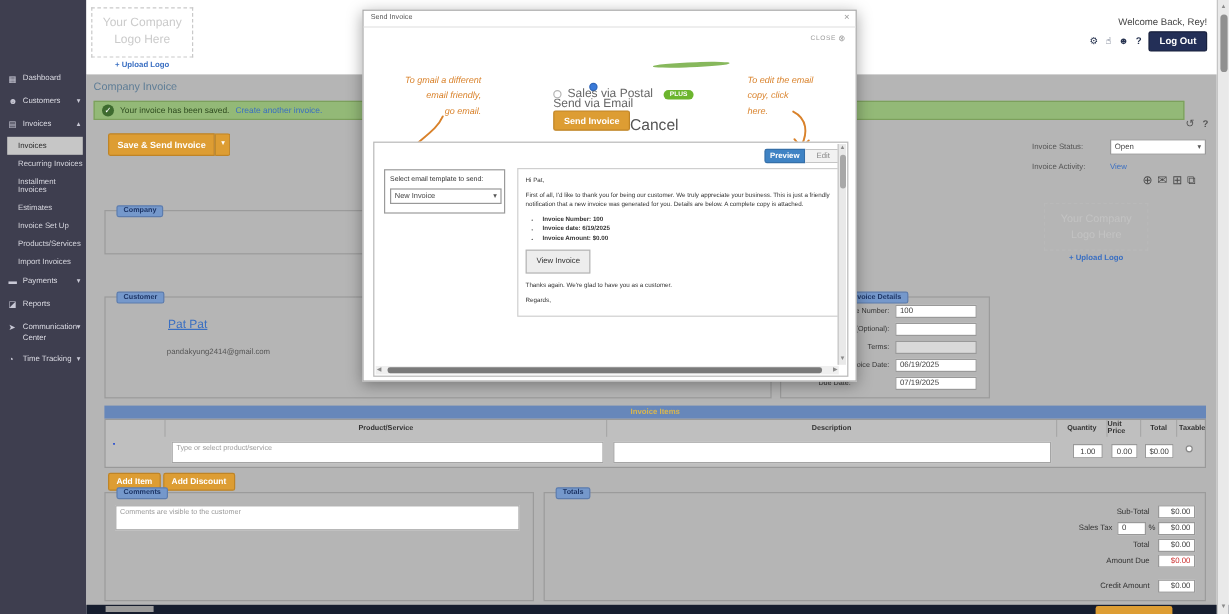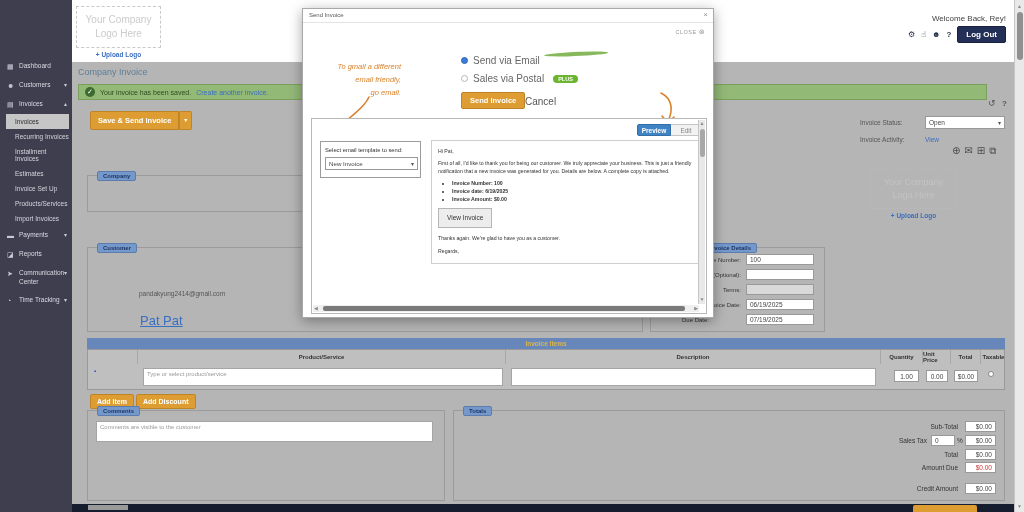--- a/index.html
+++ b/index.html
@@ -175,21 +175,21 @@
   <span class="btn-orange split-main">Save &amp; Send Invoice</span>
   <span class="btn-orange split-caret">▾</span>
 </div>
 
 <div class="fieldset" style="left:87px; top:175px; width:556px; height:37px;">
   <span class="badge">Company</span>
 </div>
 
 <div class="fieldset" style="left:87px; top:247px; width:556px; height:85px;">
   <span class="badge">Customer</span>
-  <span class="abs link" style="left:52px; top:17px; font-size:13px; text-decoration:underline;margin-top:48px;">Pat Pat</span>
+  <span class="abs link" style="left:52px; top:17px; font-size:10px; text-decoration:underline;">Pat Pat</span>
   <span class="abs" style="left:51px; top:42px; font-size:6.5px; color:#555;">pandakyung2414@gmail.com</span>
 </div>
 
 <div class="fieldset" style="left:650px; top:247px; width:175px; height:85px;">
   <span class="badge" style="left:52px;">Invoice Details</span>
   <span class="abs lbl" style="left:0; top:9px; width:90px; text-align:right;">Invoice Number:</span>
   <div class="abs inp" style="left:95px; top:6px; width:68px; height:11px;">100</div>
   <span class="abs lbl" style="left:0; top:24px; width:90px; text-align:right;">PO Number (Optional):</span>
   <div class="abs inp" style="left:95px; top:21px; width:68px; height:11px;"></div>
   <span class="abs lbl" style="left:0; top:39px; width:90px; text-align:right;">Terms:</span>
@@ -275,41 +275,46 @@
   <div class="m-titlebar">
     <span class="m-title">Send Invoice</span>
     <span class="m-x">×</span>
   </div>
   <div class="m-close">
     <span>CLOSE</span>
     <span style="font-size:7px;">⊗</span>
   </div>
   <div class="swoosh"></div>
 
-  <div class="radio-row" style="top:46px;">
+  <div class="radio-row" style="top:60px;flex-direction:column;">
     <span class="radio on"></span>
     <span class="radio-lbl">Send via Email</span>
   </div>
   <div class="radio-row" style="top:64px;">
     <span class="radio"></span>
     <span class="radio-lbl">Sales via Postal</span>
     <span class="plus-badge">PLUS</span>
   </div>
   <span class="btn-orange abs" style="left:158px; top:83px; padding:3px 8px; font-size:7.5px;">Send Invoice</span>
-  <span class="abs" style="left:222px; top:87px; font-size:10px; color:#555;">Cancel</span>
+  <span class="abs" style="left:222px; top:87px; font-size:13px; color:#555;">Cancel</span>
 
   <div class="annot" style="left:18px; top:51px; width:80px; text-align:right;">
     <div>To gmail a different</div>
     <div>email friendly,</div>
     <div>go email.</div>
   </div>
   <svg class="arrow abs" style="left:20px; top:86px;" width="52" height="52" viewBox="0 0 52 52">
     <path d="M46,2 C38,20 14,24 16,44"></path>
     <path d="M10,37 L16,46 L22,38"></path>
   </svg>
+  <div class="annot" style="left:320px; top:51px; width:72px; text-align:left;">
+    <div>To edit the email</div>
+    <div>copy, click</div>
+    <div>here.</div>
+  </div>
   <svg class="arrow abs" style="left:352px; top:82px;" width="30" height="38" viewBox="0 0 30 38">
     <path d="M6,2 C18,8 18,20 13,30"></path>
     <path d="M7,25 L13,32 L19,26"></path>
   </svg>
 
   <div class="m-panel">
     <div class="tab-btn tab-preview">Preview</div>
     <div class="tab-btn tab-edit">Edit</div>
 
     <div class="tmpl-box">

